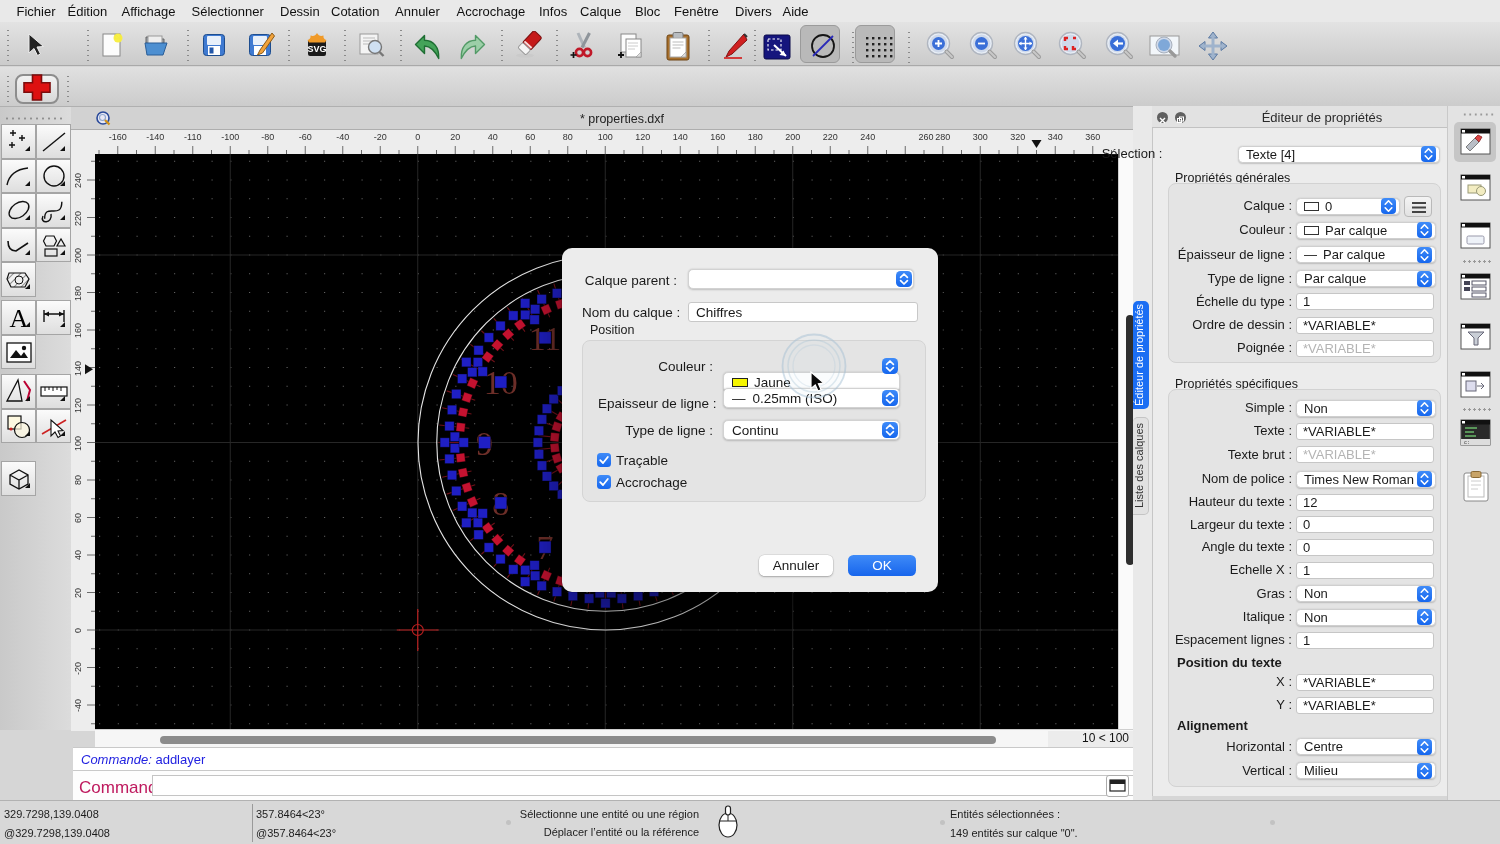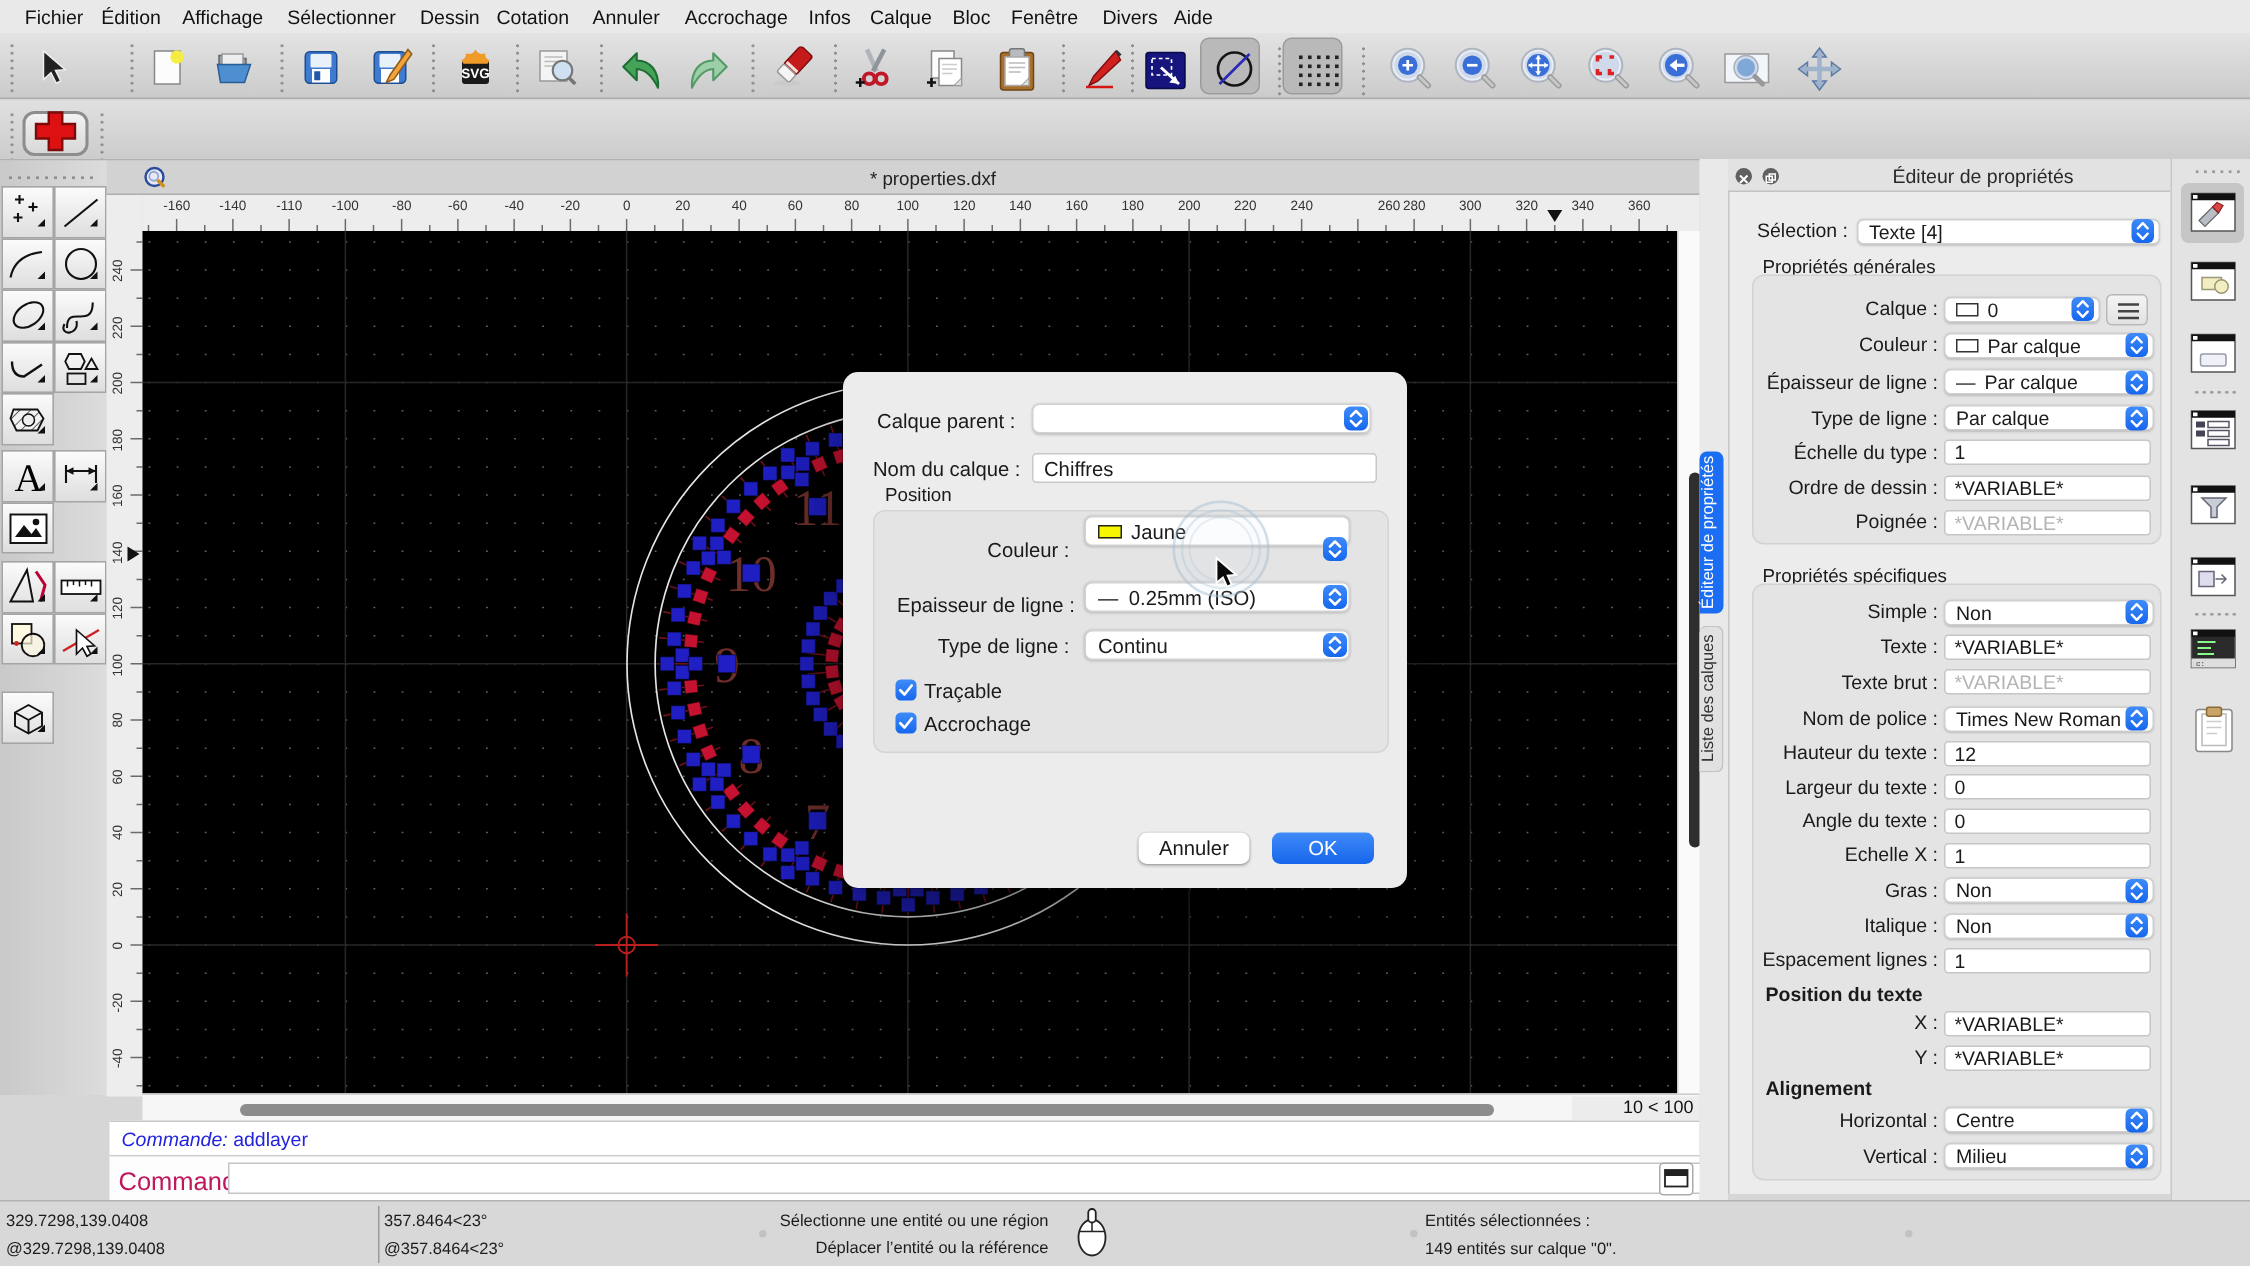--- a/index.html
+++ b/index.html
@@ -638,21 +638,21 @@
         <path d="M3 3 l5 5 M8 3 l-5 5" stroke="#fff" stroke-width="1.4"></path>
       </svg></div>
 <div style="position:absolute;left:23px;top:6px;width:11px;height:11px;border-radius:6px;background:#606060"><svg width="11" height="11">
         <rect x="2.5" y="3.5" width="4" height="4" fill="none" stroke="#fff" stroke-width="1"></rect>
         <rect x="4.5" y="2" width="4" height="4" fill="none" stroke="#fff" stroke-width="1"></rect>
       </svg></div>
 <div style="position:absolute;left:60px;top:4px;width:220px;text-align:center;font-size:13px;color:#2a2a2a">Éditeur de propriétés</div>
 </div>
 <div class="vtab" style="top:301px;height:108px;background:#1b6ef3;color:#fff">Éditeur de propriétés</div>
 <div class="vtab" style="top:417px;height:98px;background:#e1e1e1;border:1px solid #c4c4c4;border-right:none;color:#333">Liste des calques</div>
-<div style="position:absolute;left:1032px;top:146px;width:200px;text-align:right;font-size:13px;">Sélection :</div><div class="combo" style="left:1238px;top:145.5px;width:202px;height:17px">
+<div style="position:absolute;left:1032px;top:146px;width:200px;text-align:center;font-size:13px;">Sélection :</div><div class="combo" style="left:1238px;top:145.5px;width:202px;height:17px">
     <span class="ct">Texte [4]</span>
   </div><div class="step" style="left:1421px;top:146px"><svg width="15" height="16">
       <path d="M4.2 6.2 L7.5 2.8 L10.8 6.2" fill="none" stroke="#fff" stroke-width="1.6" stroke-linecap="round" stroke-linejoin="round"></path>
       <path d="M4.2 9.8 L7.5 13.2 L10.8 9.8" fill="none" stroke="#fff" stroke-width="1.6" stroke-linecap="round" stroke-linejoin="round"></path>
     </svg></div><div style="position:absolute;left:1175px;top:171px;font-size:12.5px">Propriétés générales</div><div class="group" style="left:1168px;top:183px;width:273px;height:180px"></div><div style="position:absolute;left:1092px;top:198px;width:200px;text-align:right;font-size:13px;">Calque :</div><div class="combo" style="left:1296px;top:197.5px;width:104px;height:17px">
     <span class="ricon"></span>
     <span class="ct">0</span>
   </div><div class="step" style="left:1381px;top:198px"><svg width="15" height="16">
       <path d="M4.2 6.2 L7.5 2.8 L10.8 6.2" fill="none" stroke="#fff" stroke-width="1.6" stroke-linecap="round" stroke-linejoin="round"></path>
       <path d="M4.2 9.8 L7.5 13.2 L10.8 9.8" fill="none" stroke="#fff" stroke-width="1.6" stroke-linecap="round" stroke-linejoin="round"></path>
@@ -763,21 +763,21 @@
 <div class="dcombo" style="left:126px;top:21px;width:226px;height:20px"></div>
 <div class="dstep" style="left:334px;top:23px"><svg width="16" height="16">
         <path d="M4.6 6.4 L8 3 L11.4 6.4" fill="none" stroke="#fff" stroke-width="1.7" stroke-linecap="round" stroke-linejoin="round"></path>
         <path d="M4.6 9.6 L8 13 L11.4 9.6" fill="none" stroke="#fff" stroke-width="1.7" stroke-linecap="round" stroke-linejoin="round"></path>
       </svg></div>
 <div class="dlabel" style="left:20px;top:57px;width:98px">Nom du calque :</div>
 <div class="dfield" style="left:126px;top:54px;width:230px;height:20px">Chiffres</div>
 <div style="position:absolute;left:28px;top:75px;font-size:12.5px">Position</div>
 <div class="dgroup"></div>
 <div class="dlabel" style="left:51px;top:111px;width:100px">Couleur :</div>
-<div class="dcombo" style="left:161px;top:96px;width:177px;height:20px"><span style="display:inline-block;width:16px;height:9px;background:#f6f600;border:1.2px solid #222;margin-right:6px"></span>Jaune</div>
+<div class="dcombo" style="left:161px;top:124px;width:177px;height:20px"><span style="display:inline-block;width:16px;height:9px;background:#f6f600;border:1.2px solid #222;margin-right:6px"></span>Jaune</div>
 <div class="dstep" style="left:320px;top:110px"><svg width="16" height="16">
         <path d="M4.6 6.4 L8 3 L11.4 6.4" fill="none" stroke="#fff" stroke-width="1.7" stroke-linecap="round" stroke-linejoin="round"></path>
         <path d="M4.6 9.6 L8 13 L11.4 9.6" fill="none" stroke="#fff" stroke-width="1.7" stroke-linecap="round" stroke-linejoin="round"></path>
       </svg></div>
 <div class="dlabel" style="left:36px;top:148px;width:115px">Epaisseur de ligne :</div>
 <div class="dcombo" style="left:161px;top:140px;width:177px;height:20px"><span style="margin-right:7px">—</span>0.25mm (ISO)</div>
 <div class="dstep" style="left:320px;top:142px"><svg width="16" height="16">
         <path d="M4.6 6.4 L8 3 L11.4 6.4" fill="none" stroke="#fff" stroke-width="1.7" stroke-linecap="round" stroke-linejoin="round"></path>
         <path d="M4.6 9.6 L8 13 L11.4 9.6" fill="none" stroke="#fff" stroke-width="1.7" stroke-linecap="round" stroke-linejoin="round"></path>
       </svg></div>

